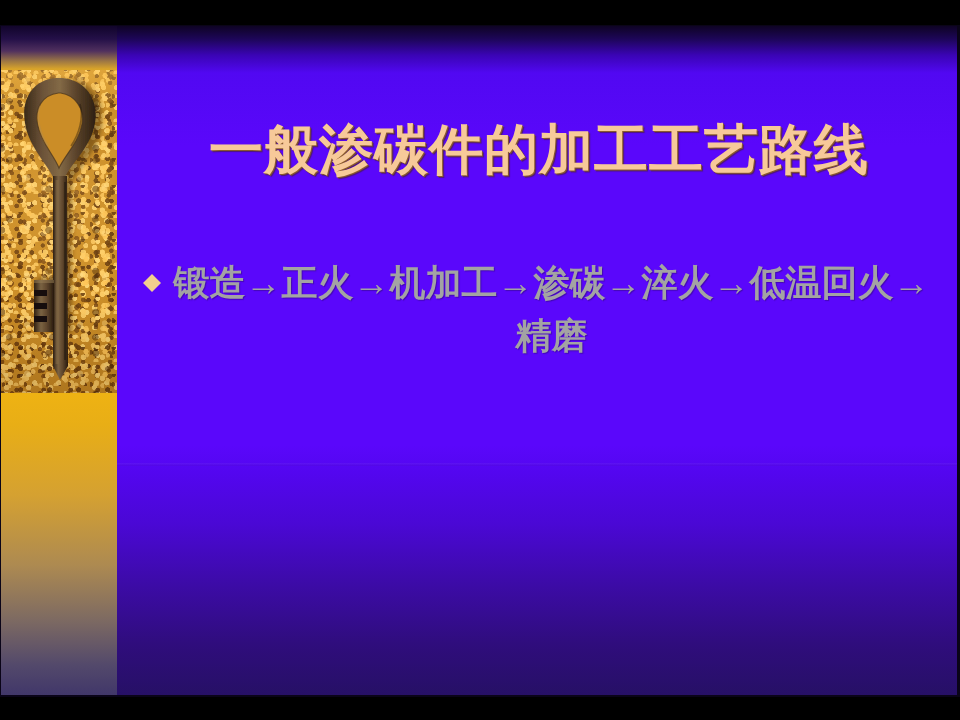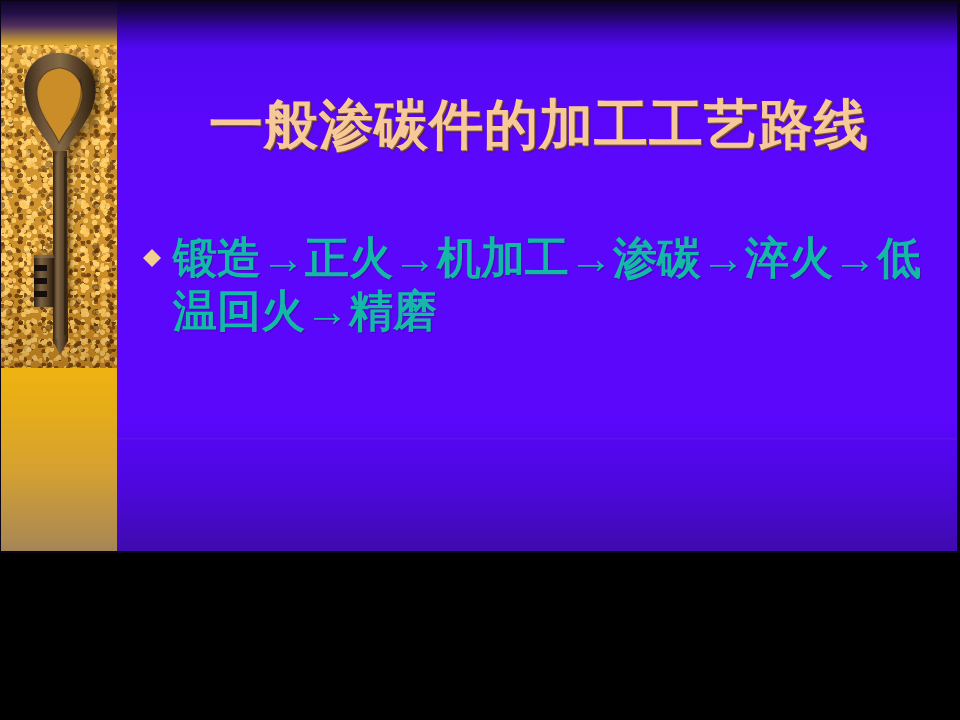--- a/index.html
+++ b/index.html
@@ -4,24 +4,25 @@
 <title>Slide</title>
 <style>
   html, body {
     margin: 0;
     padding: 0;
     background: #000;
   }
   #slide {
     position: relative;
     width: 960px;
-    height: 553px;
+    height: 672px;
     overflow: hidden;
     font-family: "Liberation Serif", "DejaVu Serif", serif;
     background: #4600cf;
+    margin-top: 25px;
   }
 
   
   .bg-main {
     position: absolute;
     left: 0; top: 0;
     width: 960px; height: 720px;
     background: linear-gradient(
         to bottom,
         #0d0320 0px,
@@ -204,25 +205,26 @@
     content: "";
     position: absolute;
     left: -9px; top: 9px;
     width: 0; height: 0;
     border: 9px solid transparent;
     border-top-color: #f2cf8e;
   }
   .bullet-text {
     font-family: "Liberation Serif", "DejaVu Serif", serif;
     font-weight: 700;
-    font-size: 44px;
+    font-size: 36px;
     line-height: 53px;
-    color: #14b8a6;
+    color: #a3a3a3;
     letter-spacing: 0px;
     text-shadow: 1px 1px 1px rgba(40,10,90,.45);
+    text-align: center;
   }
 
   
   .frame {
     position: absolute;
     inset: 0;
     border: 1px solid #0a0418;
     border-right-width: 3px;
     border-bottom-width: 2px;
     pointer-events: none;

